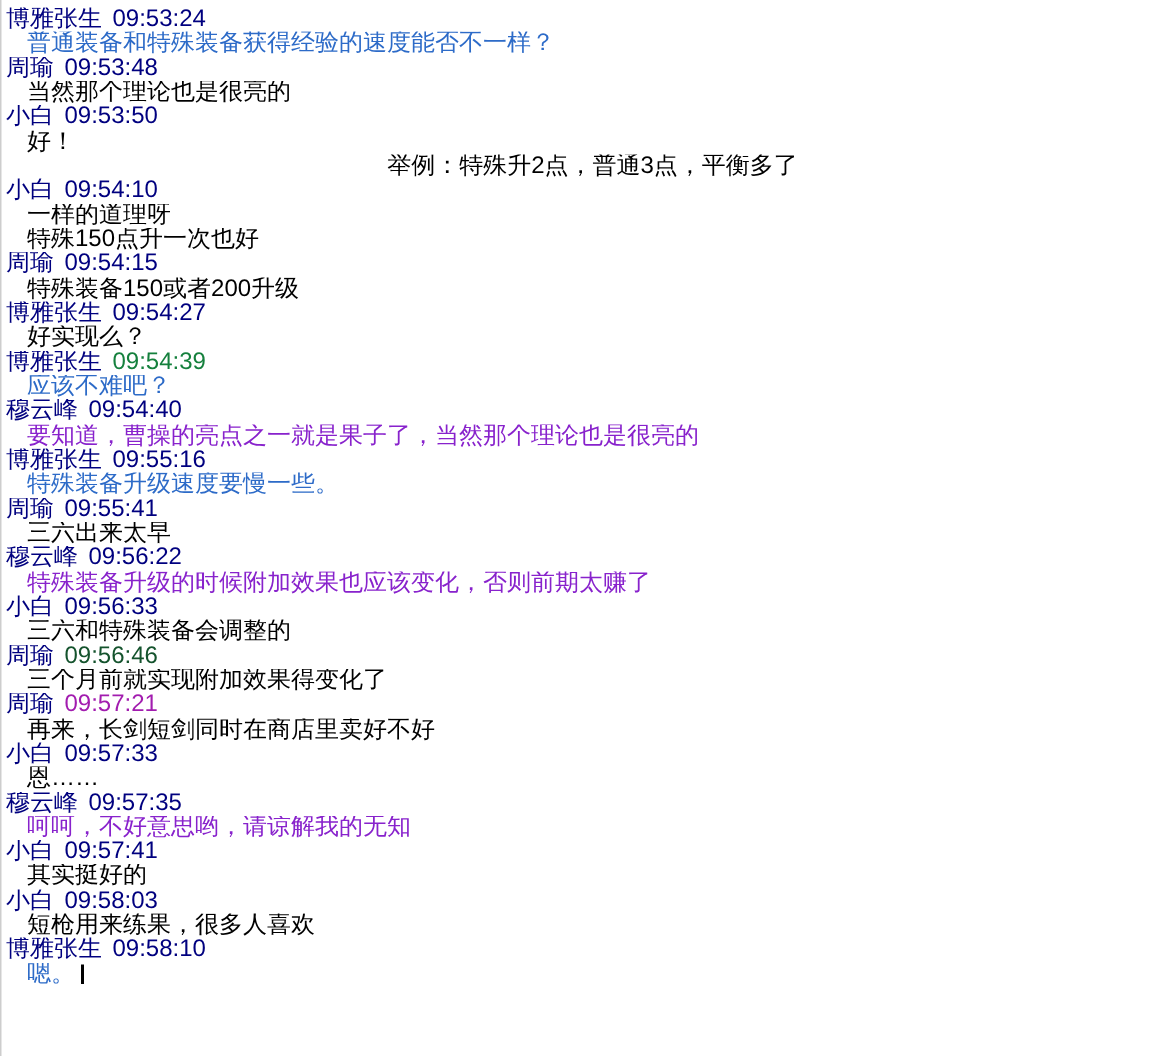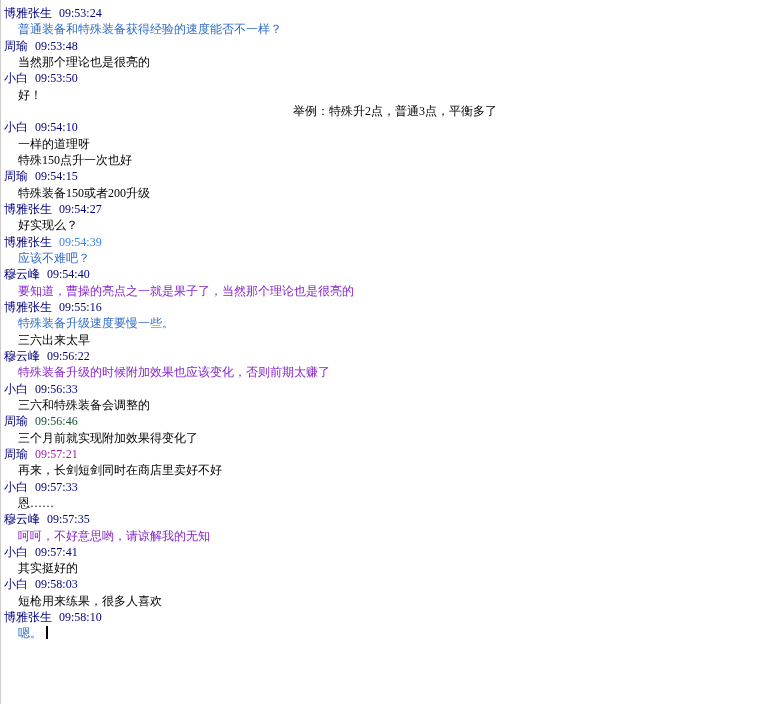--- a/index.html
+++ b/index.html
@@ -6,22 +6,22 @@
   .viewport {
     position: relative;
     width: 772px;
     height: 704px;
     background: #ffffff;
     overflow: hidden;
     box-sizing: border-box;
     border-left: 1px solid #cdcdcd;
   }
   .chat {
-    font-family: Liberation Serif, serif;
-    font-size: 12px;
+    font-family: Liberation Sans, sans-serif;
+    font-size: 16px;
     padding: 5px 0 0 3px;
   }
   .msg-head {
     line-height: 16.34px;
     height: 16.34px;
     white-space: nowrap;
     overflow: hidden;
   }
   .sender { }
   .time { margin-left: 7px; }
@@ -86,40 +86,43 @@
   <div class="msg">
     <div class="msg-head">
       <span class="sender" style="color: rgb(0, 0, 127);">博雅张生</span><span class="time" style="color: rgb(0, 0, 127);">09:54:27</span>
     </div>
   <div class="msg-line" style="color: #000000;"><span>好实现么？</span></div>
       </div>
 
 
   <div class="msg">
     <div class="msg-head">
-      <span class="sender" style="color: rgb(0, 0, 127);">博雅张生</span><span class="time" style="color: #3b82f6;">09:54:39</span>
+      <span class="sender" style="color: rgb(0, 0, 127);">博雅张生</span><span class="time" style="color: #15803d;">09:54:39</span>
     </div>
   <div class="msg-line" style="color: rgb(45, 107, 200);"><span>应该不难吧？</span></div>
       </div>
 
   <div class="msg">
     <div class="msg-head">
       <span class="sender" style="color: rgb(0, 0, 127);">穆云峰</span><span class="time" style="color: rgb(0, 0, 127);">09:54:40</span>
     </div>
   <div class="msg-line" style="color: rgb(136, 34, 204);"><span>要知道，曹操的亮点之一就是果子了，当然那个理论也是很亮的</span></div>
       </div>
 
   <div class="msg">
     <div class="msg-head">
       <span class="sender" style="color: rgb(0, 0, 127);">博雅张生</span><span class="time" style="color: rgb(0, 0, 127);">09:55:16</span>
     </div>
   <div class="msg-line" style="color: rgb(45, 107, 200);"><span>特殊装备升级速度要慢一些。</span></div>
       </div>
 
   <div class="msg">
+    <div class="msg-head">
+      <span class="sender" style="color: rgb(0, 0, 127);">周瑜</span><span class="time" style="color: rgb(0, 0, 127);">09:55:41</span>
+    </div>
   <div class="msg-line" style="color: rgb(0, 0, 0);"><span>三六出来太早</span></div>
       </div>
 
   <div class="msg">
     <div class="msg-head">
       <span class="sender" style="color: rgb(0, 0, 127);">穆云峰</span><span class="time" style="color: rgb(0, 0, 127);">09:56:22</span>
     </div>
   <div class="msg-line" style="color: rgb(136, 34, 204);"><span>特殊装备升级的时候附加效果也应该变化，否则前期太赚了</span></div>
       </div>
 

